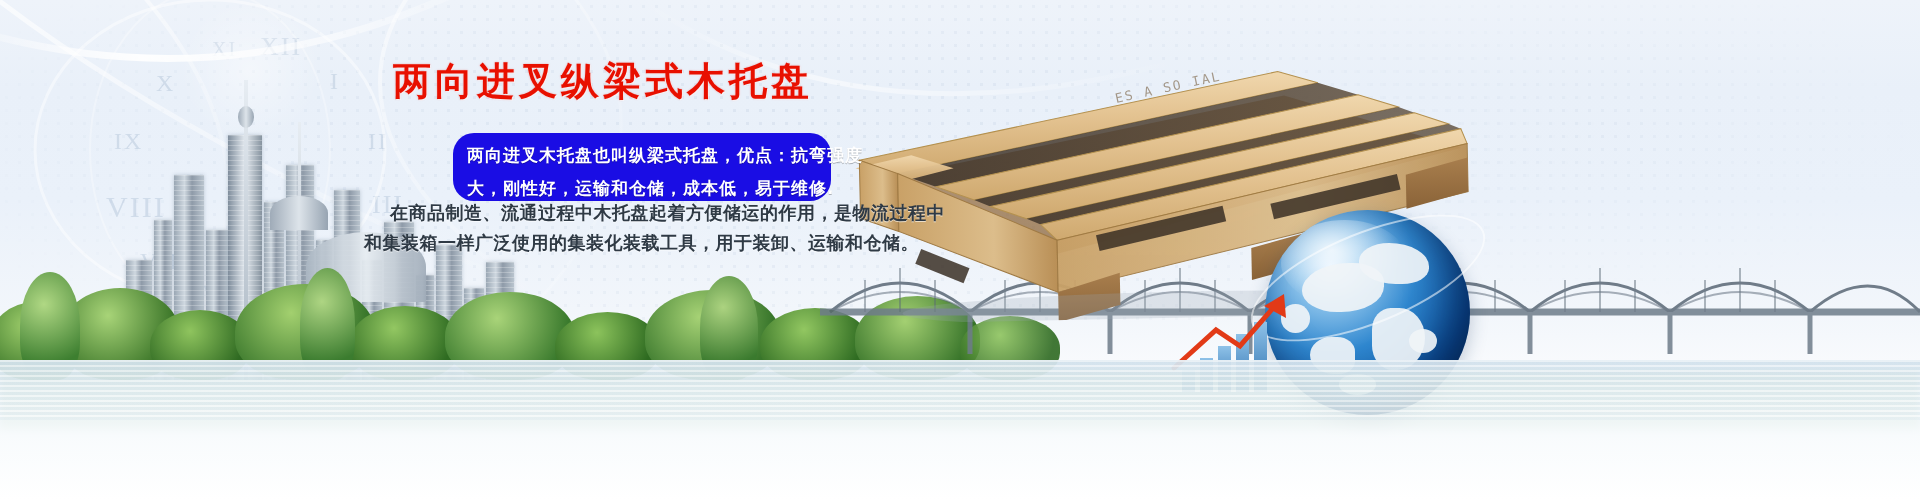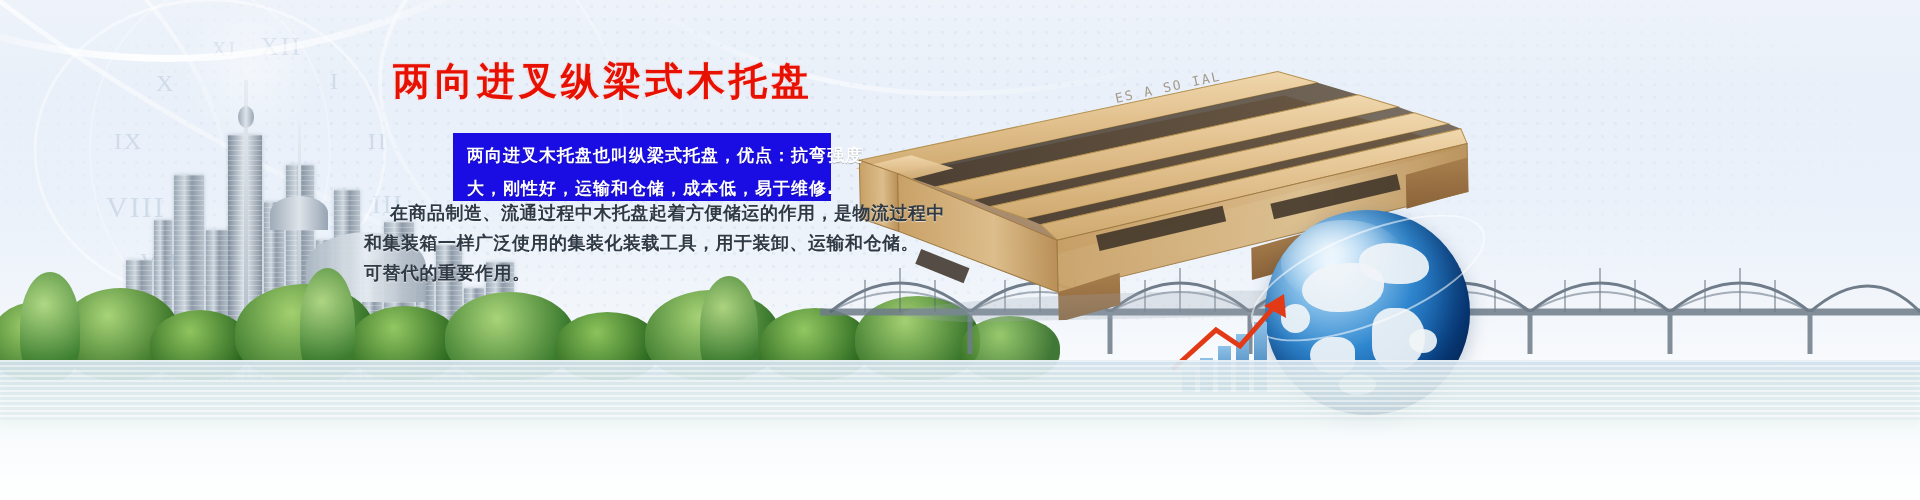--- a/index.html
+++ b/index.html
@@ -145,20 +145,21 @@
     letter-spacing:4px;
     color:#e81000;
     text-shadow: 1px 1px 0 rgba(255,255,255,.55), 0 0 2px rgba(230,16,0,.35);
     white-space:nowrap;
   }
 
   .bluebox{
     position:absolute; left:453px; top:133px; width:378px; height:68px;
     background:#1a0de4;
     padding:6px 12px 0 14px;
+    border-radius:21px;
   }
   .bluebox .ln{
     color:#ffffff;
     font-size:17px;
     font-weight:700;
     letter-spacing:1px;
     line-height:33px;
     white-space:nowrap;
     text-shadow:0 1px 0 rgba(0,0,0,.25);
   }
@@ -407,16 +408,15 @@
   <div class="headline">两向进叉纵梁式木托盘</div>
 
   <div class="bluebox">
     <div class="ln">两向进叉木托盘也叫纵梁式托盘，优点：抗弯强度</div>
     <div class="ln">大，刚性好，运输和仓储，成本低，易于维修.</div>
   </div>
 
   <div class="body-copy">
     <div class="p indent">在商品制造、流通过程中木托盘起着方便储运的作用，是物流过程中</div>
     <div class="p">和集装箱一样广泛使用的集装化装载工具，用于装卸、运输和仓储。</div>
-    <div class="p">可替代的重要作用。</div>
   </div>
 
 </div>
 
 </body></html>

